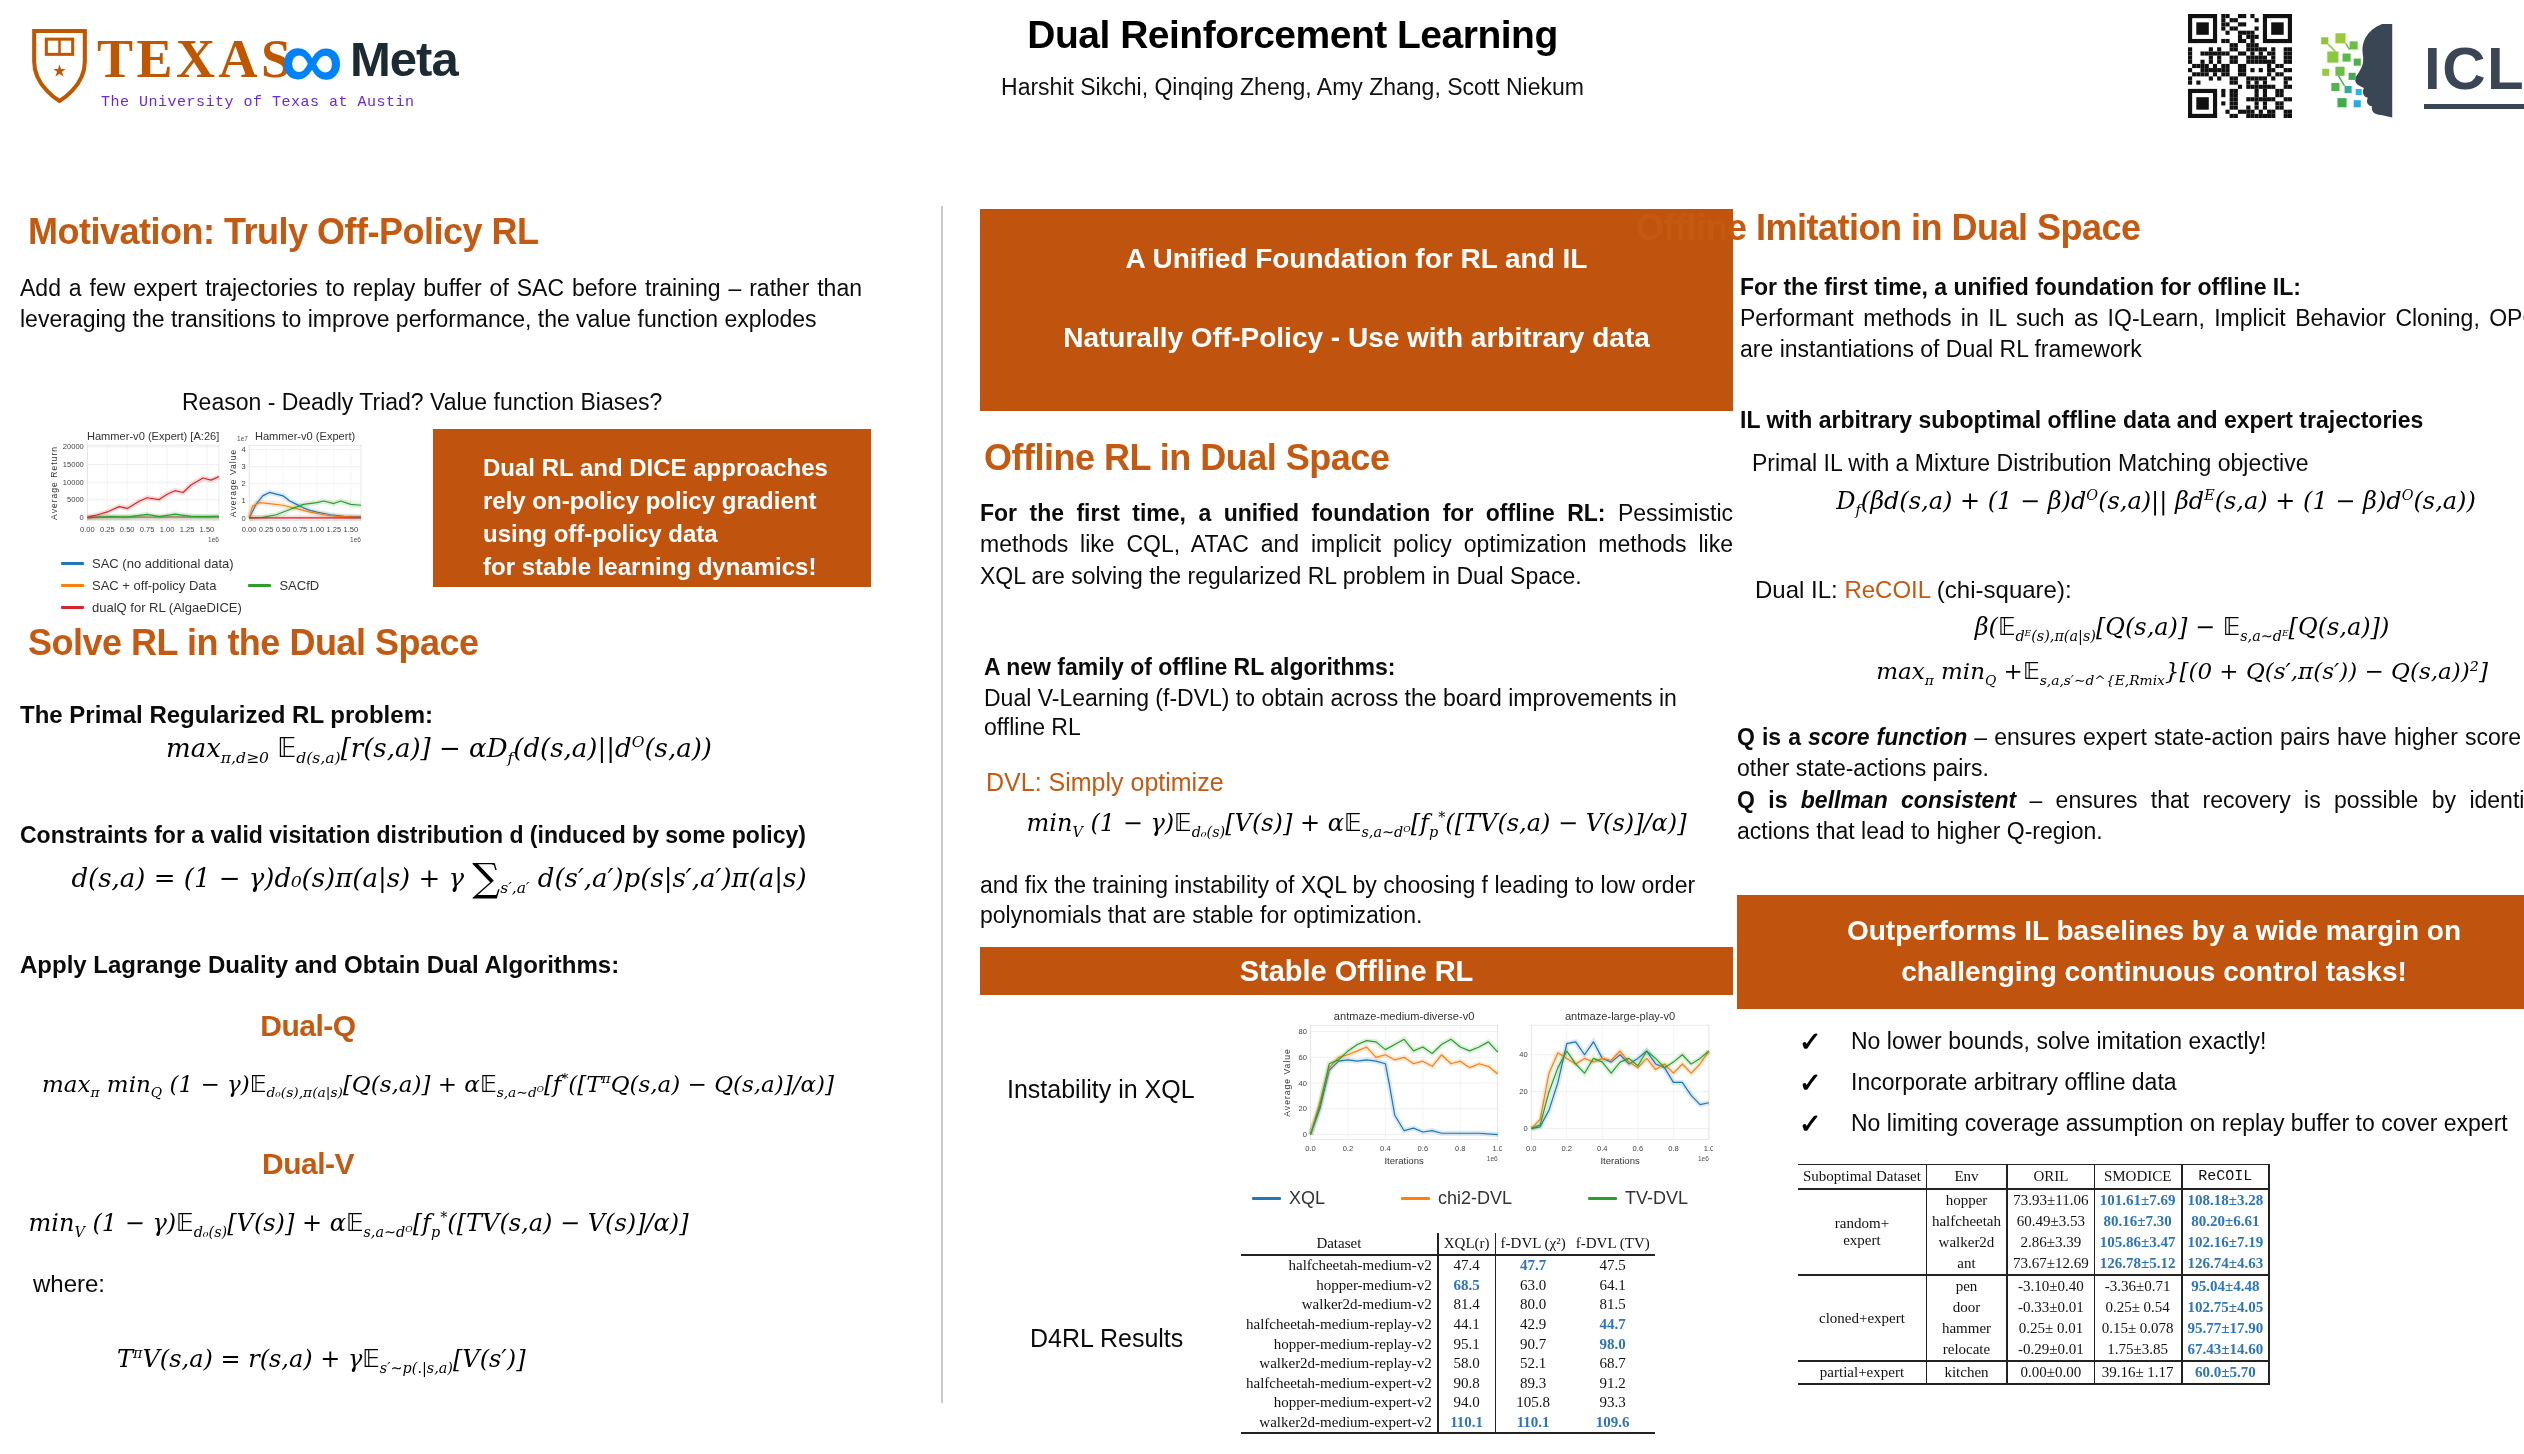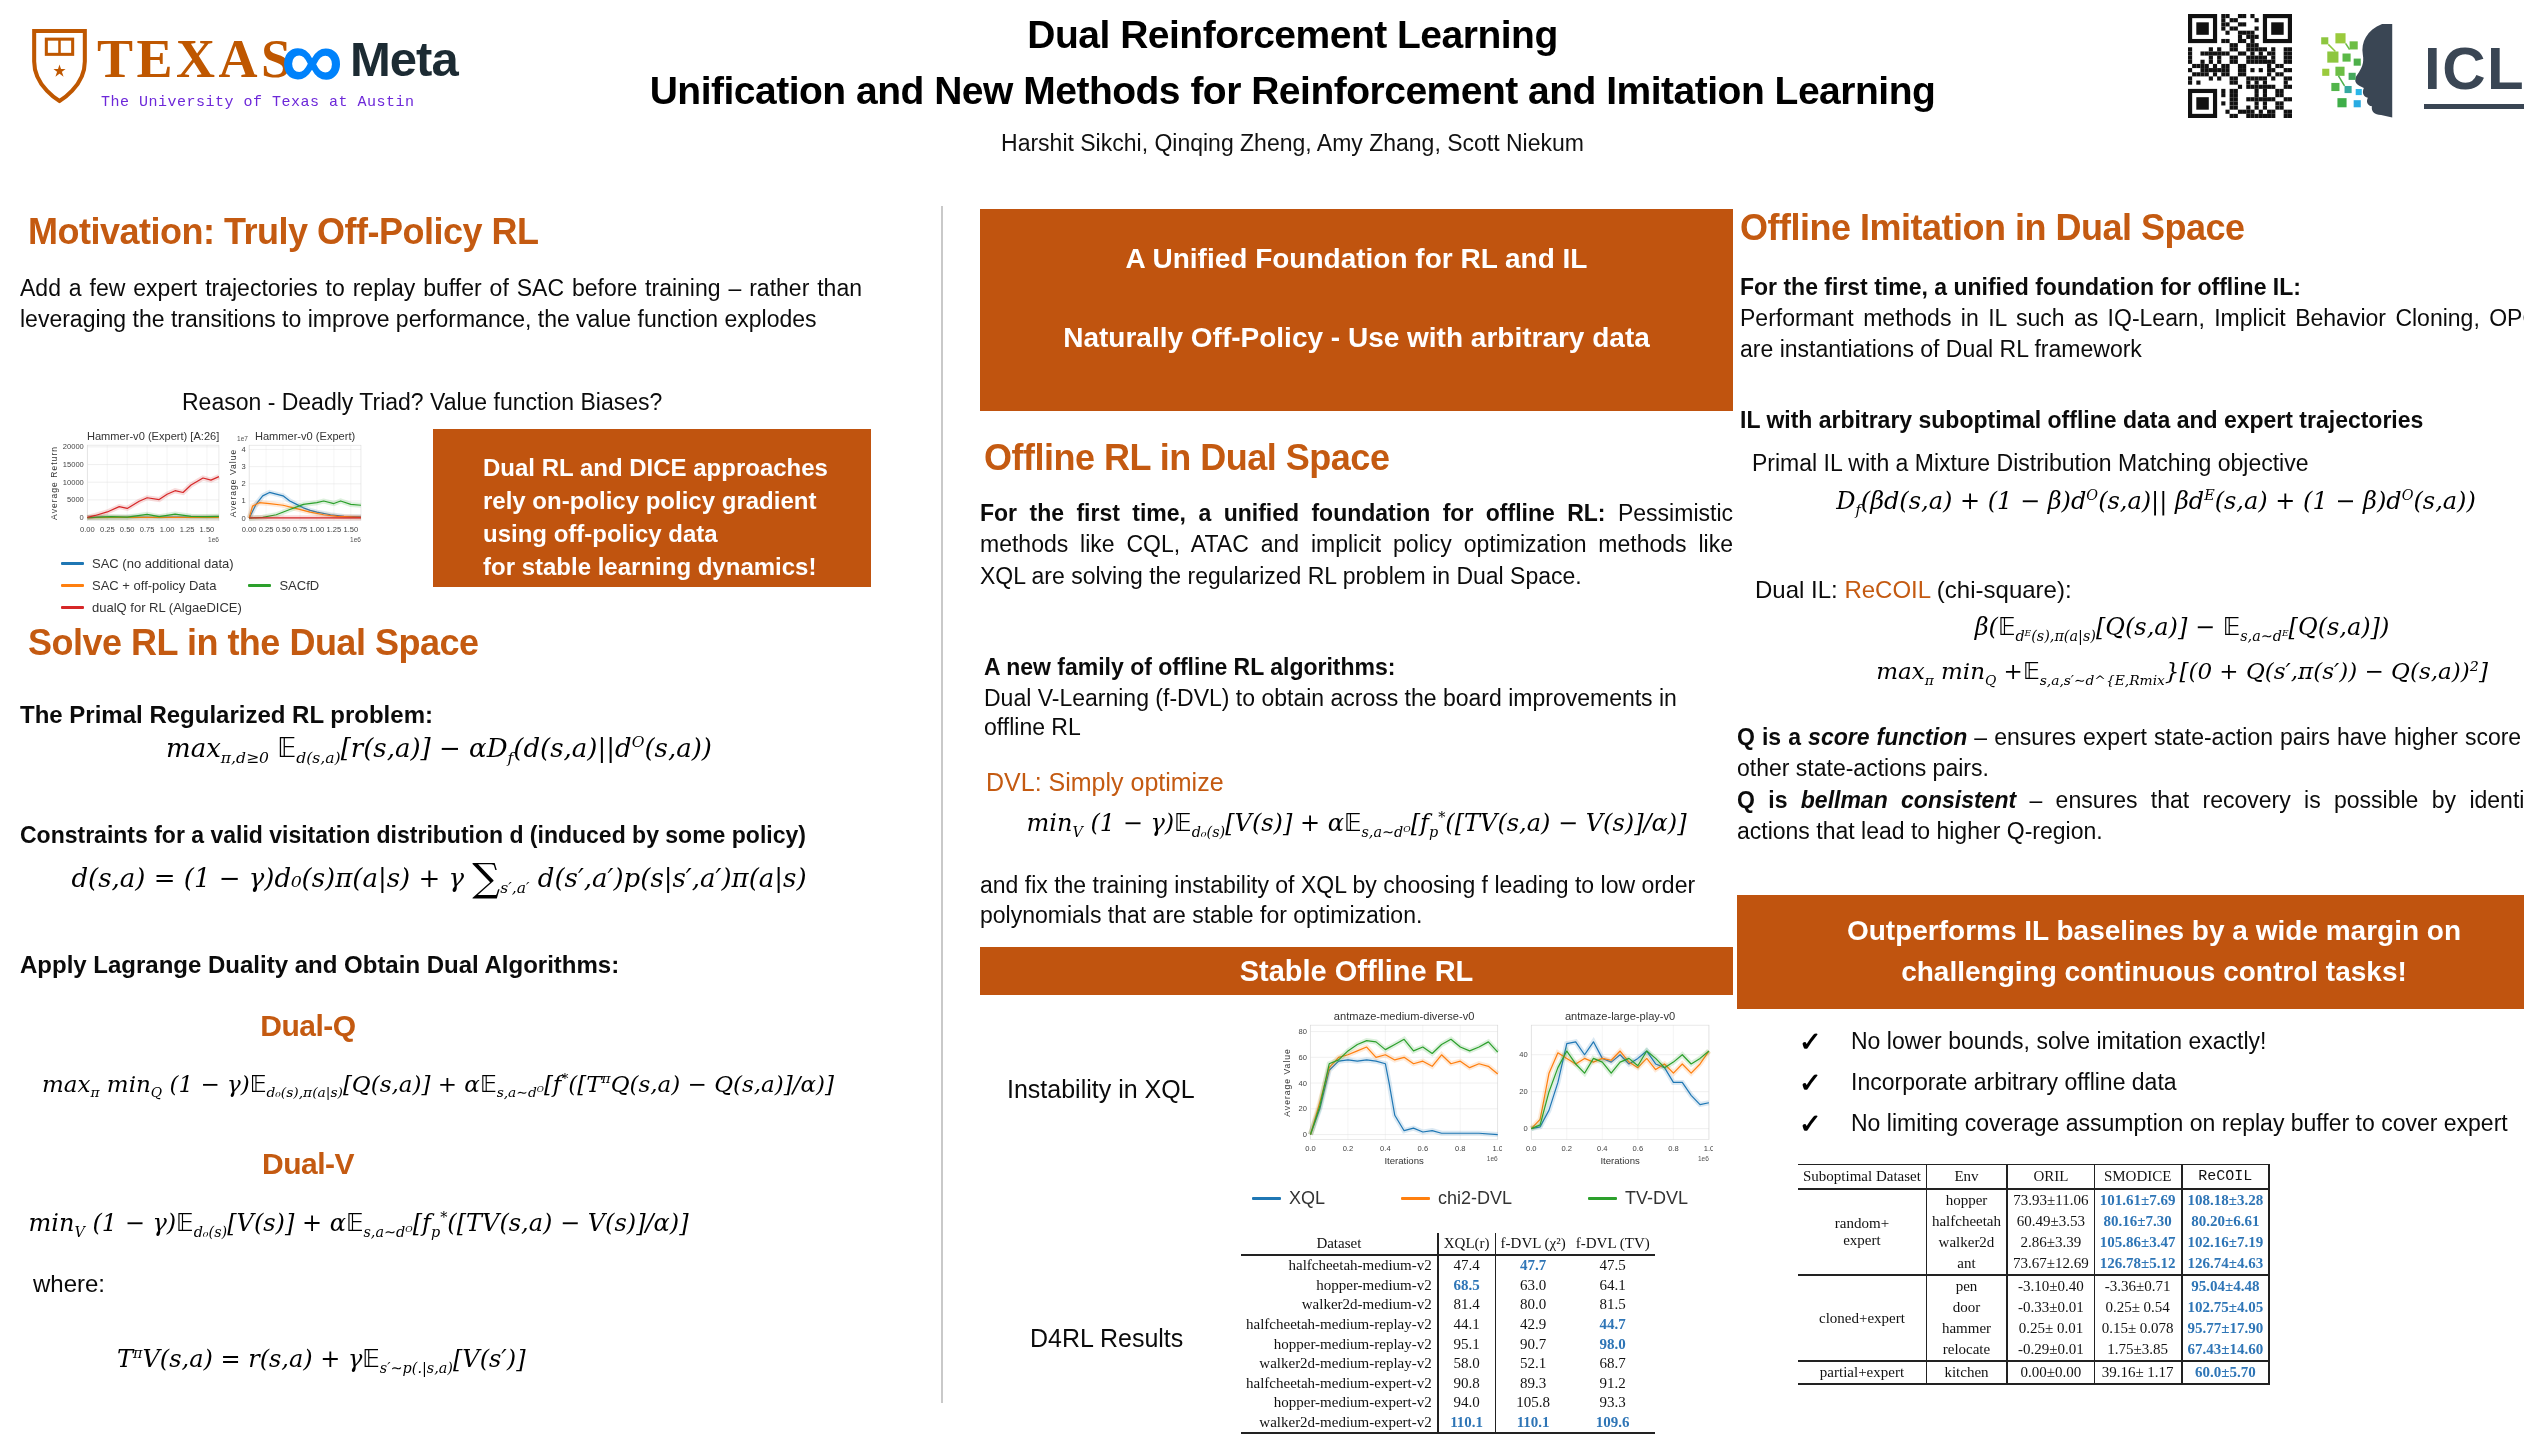--- a/index.html
+++ b/index.html
@@ -72,21 +72,20 @@
   <div class="abs ut-name" style="left:97px;top:32px">TEXAS</div>
   <div class="abs ut-sub" style="left:101px;top:94px">The University of Texas at Austin</div>
 
   <div class="abs" style="left:281px;top:28px;display:flex;align-items:center;gap:7px">
     <span class="meta-inf">∞</span>
     <span class="meta-name">Meta</span>
   </div>
 
   <div class="abs" style="left:50%;top:15px;transform:translateX(-50%);width:1818px;text-align:center">
     <div class="title-line">Dual Reinforcement Learning</div>
-    <div class="title-line" style="margin-top:17px">Unification and New Methods for Reinforcement and Imitation Learning</div>
     <div class="authors" style="margin-top:20px">Harshit Sikchi, Qinqing Zheng, Amy Zhang, Scott Niekum</div>
   </div>
 
   <svg id="qr" class="abs" style="left:2188px;top:14px" width="104" height="104" viewBox="0 0 206 206">
       <rect width="206" height="206" fill="#fff"></rect>
       <rect x="65.9" y="0.0" width="8.2" height="8.2" fill="#111"></rect>
       <rect x="74.2" y="0.0" width="8.2" height="8.2" fill="#111"></rect>
       <rect x="98.9" y="0.0" width="8.2" height="8.2" fill="#111"></rect>
       <rect x="107.1" y="0.0" width="8.2" height="8.2" fill="#111"></rect>
       <rect x="123.6" y="0.0" width="8.2" height="8.2" fill="#111"></rect>
@@ -625,21 +624,21 @@
         </tr>
         <tr>
           <td class="ds">walker2d-medium-expert-v2</td>
           <td class="blu">110.1</td>
           <td class="blu">110.1</td>
           <td class="blu">109.6</td>
         </tr>
       </tbody>
     </table>
 
-  <div class="abs h-orange" style="left:1740px;top:207px">Offline Imitation in Dual Space</div>
+  <div class="abs h-orange" style="left:1636px;top:207px">Offline Imitation in Dual Space</div>
   <div class="abs t b" style="left:1740px;top:272px">For the first time, a unified foundation for offline IL:</div>
   <div class="abs t just" style="left:1740px;top:303px;width:831px">Performant methods in IL such as IQ-Learn, Implicit Behavior Cloning, OPOLO are instantiations of Dual RL framework</div>
   <div class="abs t b" style="left:1740px;top:405px">IL with arbitrary suboptimal offline data and expert trajectories</div>
   <div class="abs t" style="left:1752px;top:448px">Primal IL with a Mixture Distribution Matching objective</div>
   <div class="abs math eq" style="left:1737px;top:487px;width:838px;font-size:24px">D<sub>f</sub>(βd(s,a) + (1 − β)d<sup>O</sup>(s,a)|| βd<sup>E</sup>(s,a) + (1 − β)d<sup>O</sup>(s,a))</div>
 
   <div class="abs" style="left:1755px;top:576px;font-size:24px">
     <span>Dual IL: </span><span style="color:#C45A11">ReCOIL</span><span> (chi-square):</span>
   </div>
   <div class="abs math eq" style="left:1788px;top:613px;width:788px;font-size:24px">β(𝔼<sub>dᴱ(s),π(a|s)</sub>[Q(s,a)] − 𝔼<sub>s,a∼dᴱ</sub>[Q(s,a)])</div>

